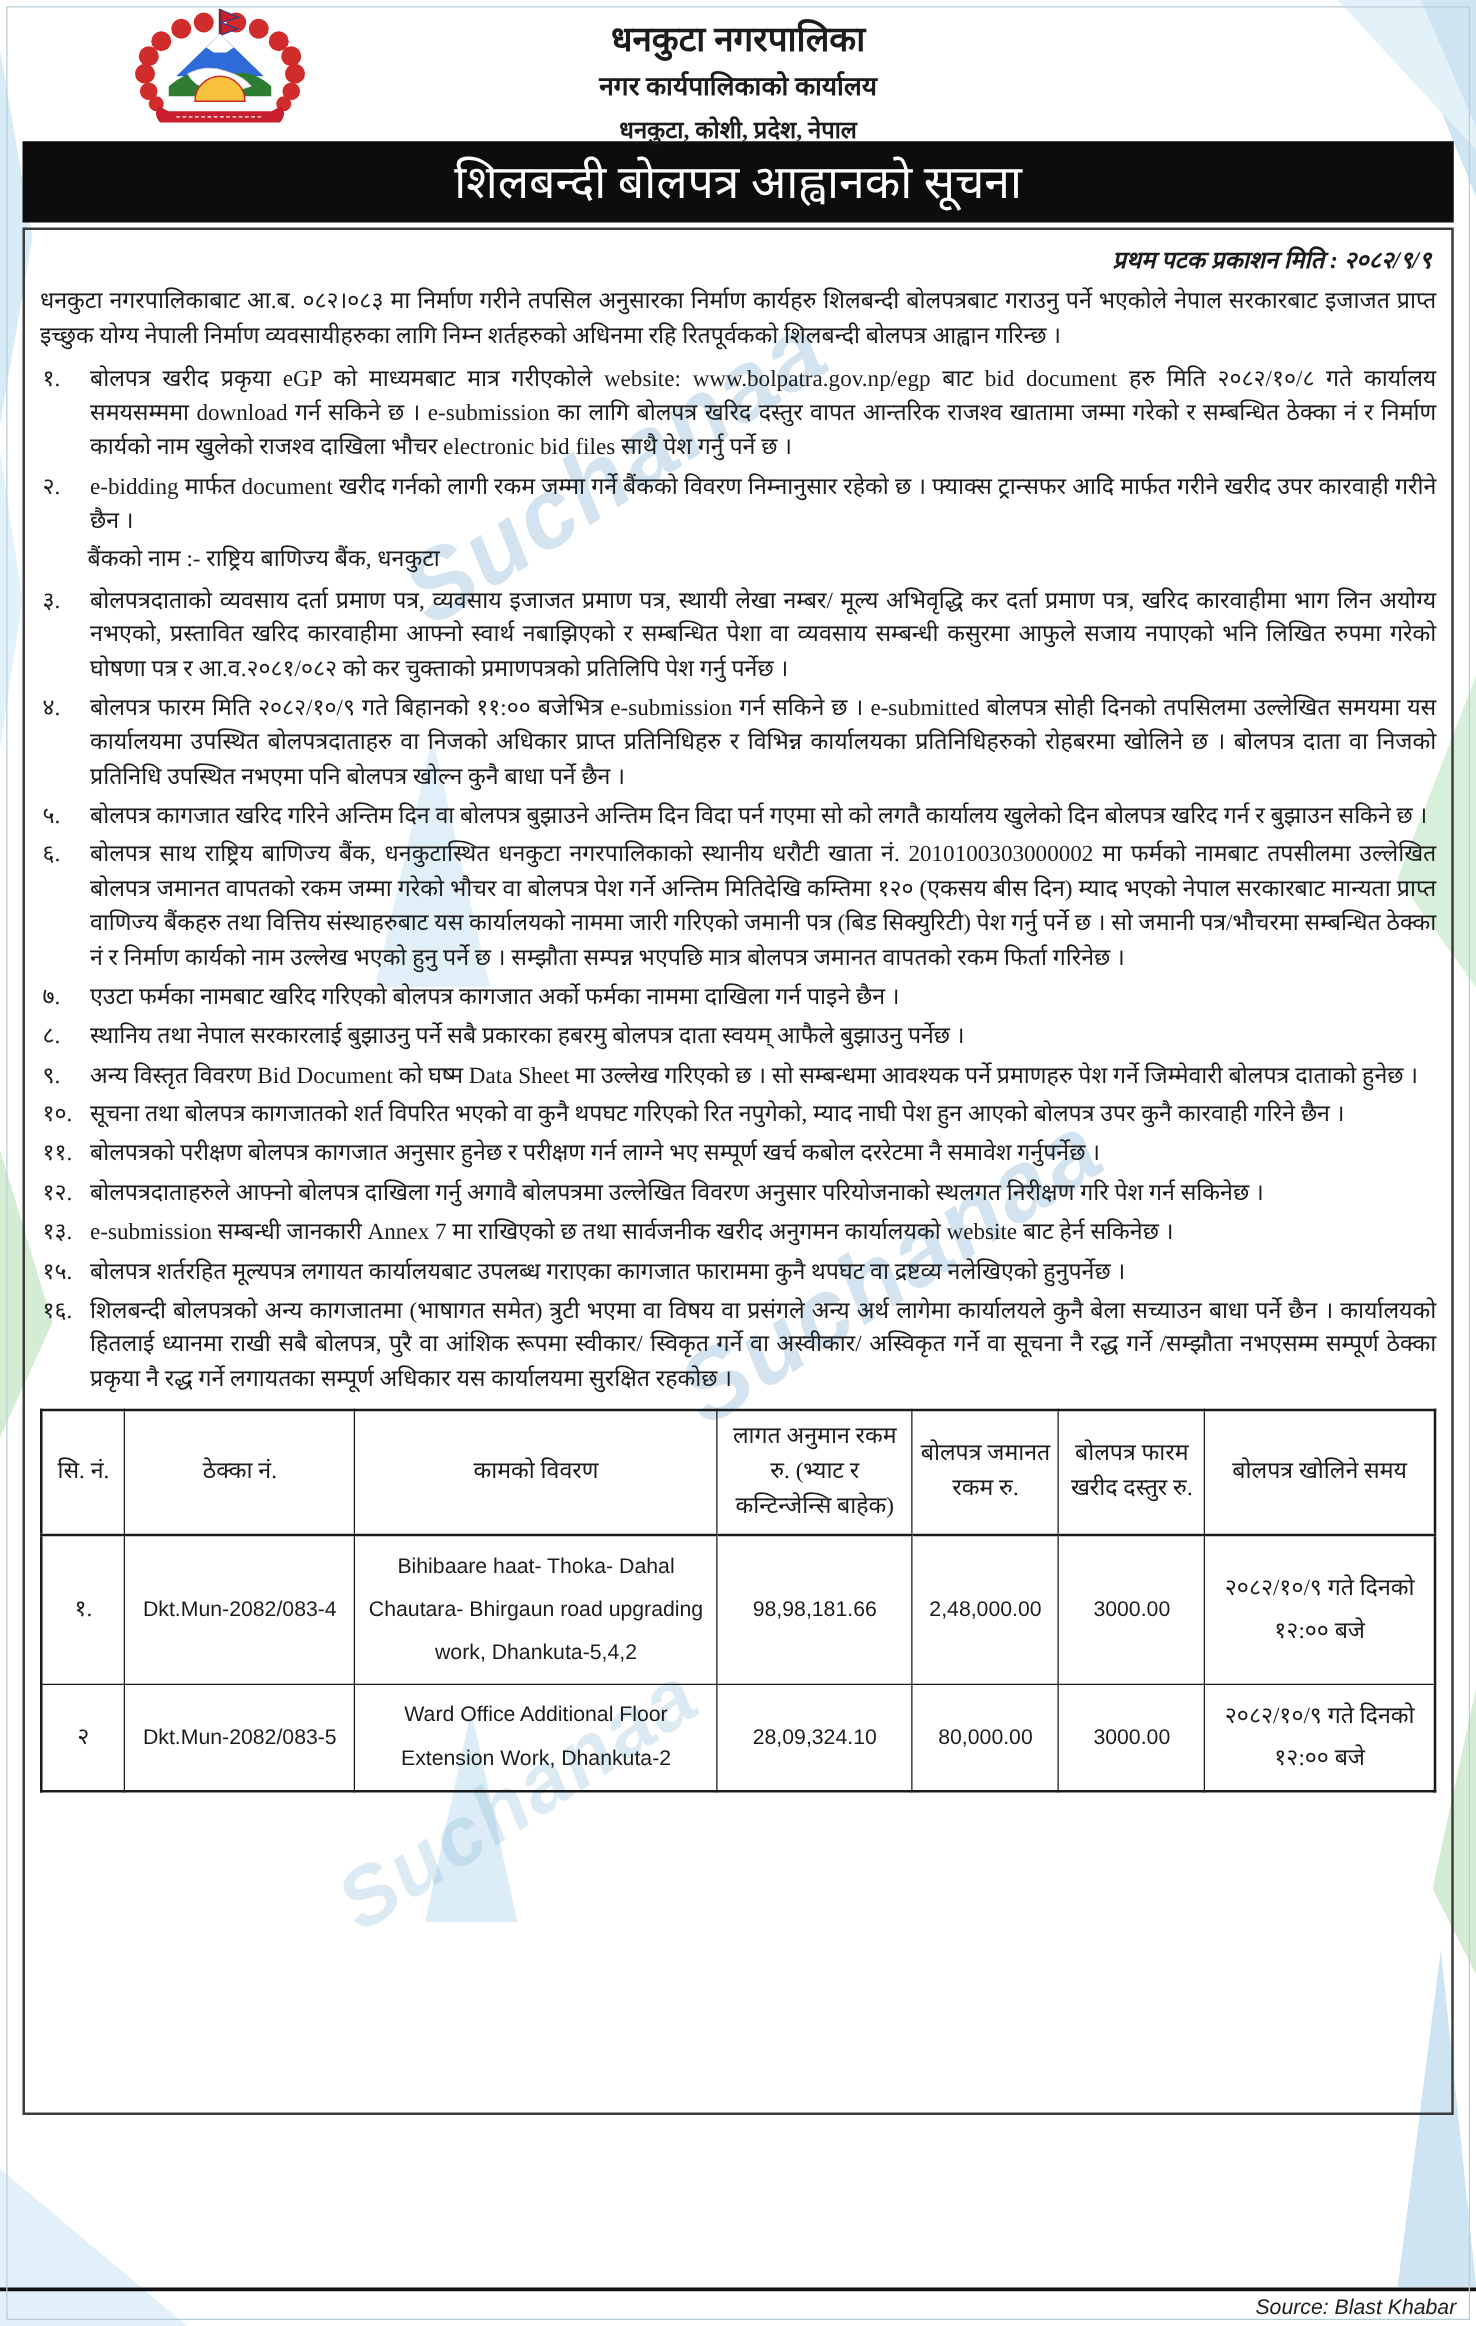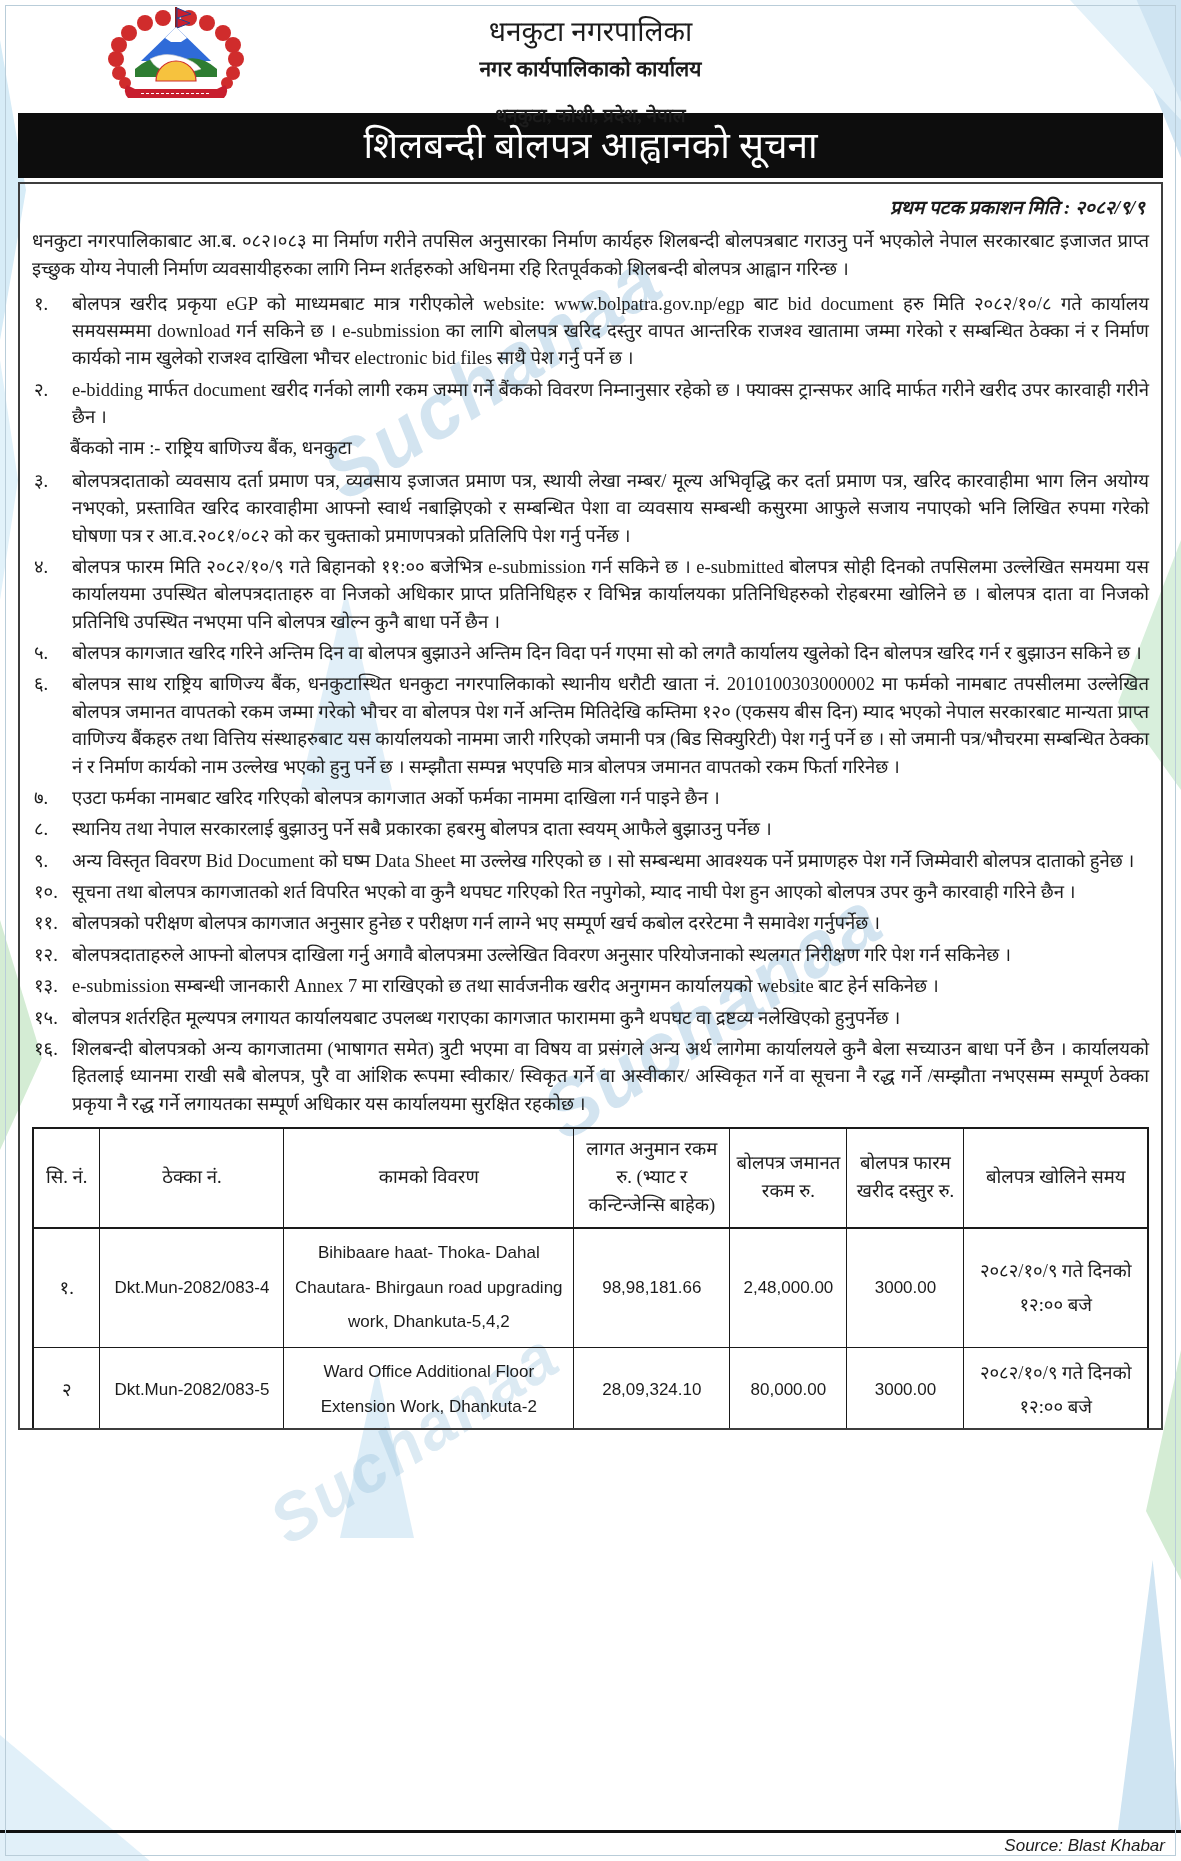--- a/index.html
+++ b/index.html
@@ -22,25 +22,25 @@
   .s-botleft{left:0;top:1735px;width:150px;height:126px;background:rgba(200,228,244,.55);clip-path:polygon(0 0,100% 100%,0 100%);}
   .wm{position:absolute;font-family:"Liberation Sans",sans-serif;font-weight:bold;font-style:italic;color:rgba(140,185,215,.38);transform:rotate(-33deg);letter-spacing:2px;}
   .wm1{left:300px;top:330px;font-size:78px;}
   .wm2{left:520px;top:970px;font-size:78px;}
   .wm3{left:250px;top:1400px;font-size:66px;color:rgba(140,185,215,.30);}
   
   .content{position:relative;z-index:1;}
   header{position:relative;height:102px;padding-top:6px;}
   .logo{position:absolute;left:95px;top:7px;}
   .head-text{text-align:center;padding-top:5px;}
-  .h-muni{font-size:28px;font-weight:normal;}
+  .h-muni{font-size:28px;font-weight:bold;}
   .h-office{font-size:21px;font-weight:bold;margin-top:5px;}
-  .h-addr{font-size:19px;font-weight:bold;margin-top:20px;}
+  .h-addr{font-size:19px;font-weight:bold;margin-top:8px;}
   .banner{margin:5px 18px 0;background:#0d0d0d;color:#ffffff;text-align:center;font-size:37px;font-weight:normal;padding:5px 0 9px;}
-  .doc{margin:4px 18px 0;border:2px solid #3d3d3d;padding:8px 12px 0;height:1248px;box-sizing:border-box;overflow:hidden;background:transparent;}
+  .doc{margin:4px 18px 0;border:2px solid #3d3d3d;padding:8px 12px 0;height:1510px;box-sizing:border-box;overflow:hidden;background:transparent;}
   .pubdate{text-align:right;font-style:italic;font-weight:600;font-size:19px;margin:2px 4px 8px 0;}
   .intro{margin:0 0 7px;font-size:18.5px;line-height:1.5;text-align:justify;}
   .list{font-size:18.5px;line-height:1.48;}
   .item{display:flex;margin-bottom:4px;}
   .item .num{flex:0 0 38px;padding-left:2px;}
   .item .txt{flex:1;text-align:justify;}
   .bank{display:flex;margin:0 0 5px 38px;font-size:18.5px;flex-direction:column;}
   .bank .bank-name{width:45%;}
   .bank .bank-acct{flex:1;}
   table{width:100%;border-collapse:collapse;margin-top:9px;border:2px solid #1a1a1a;}

